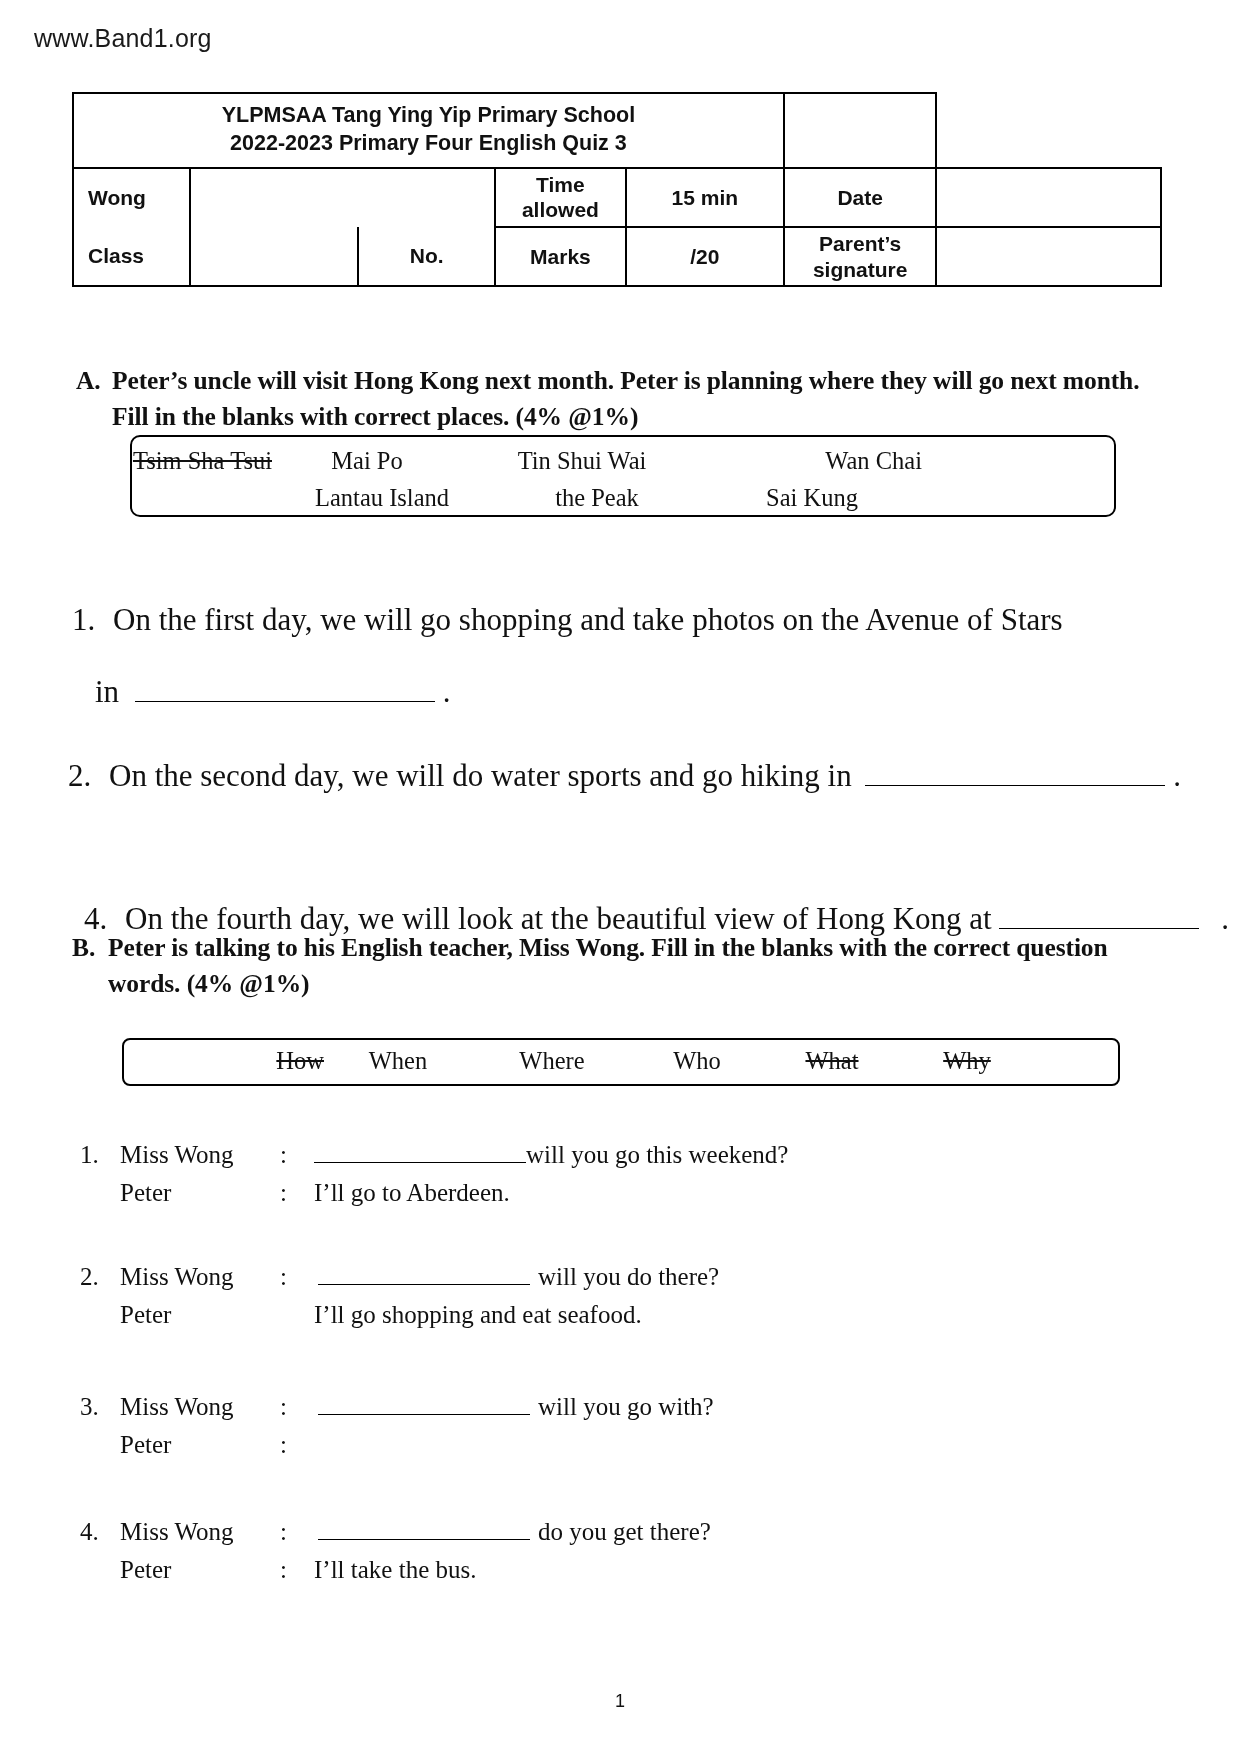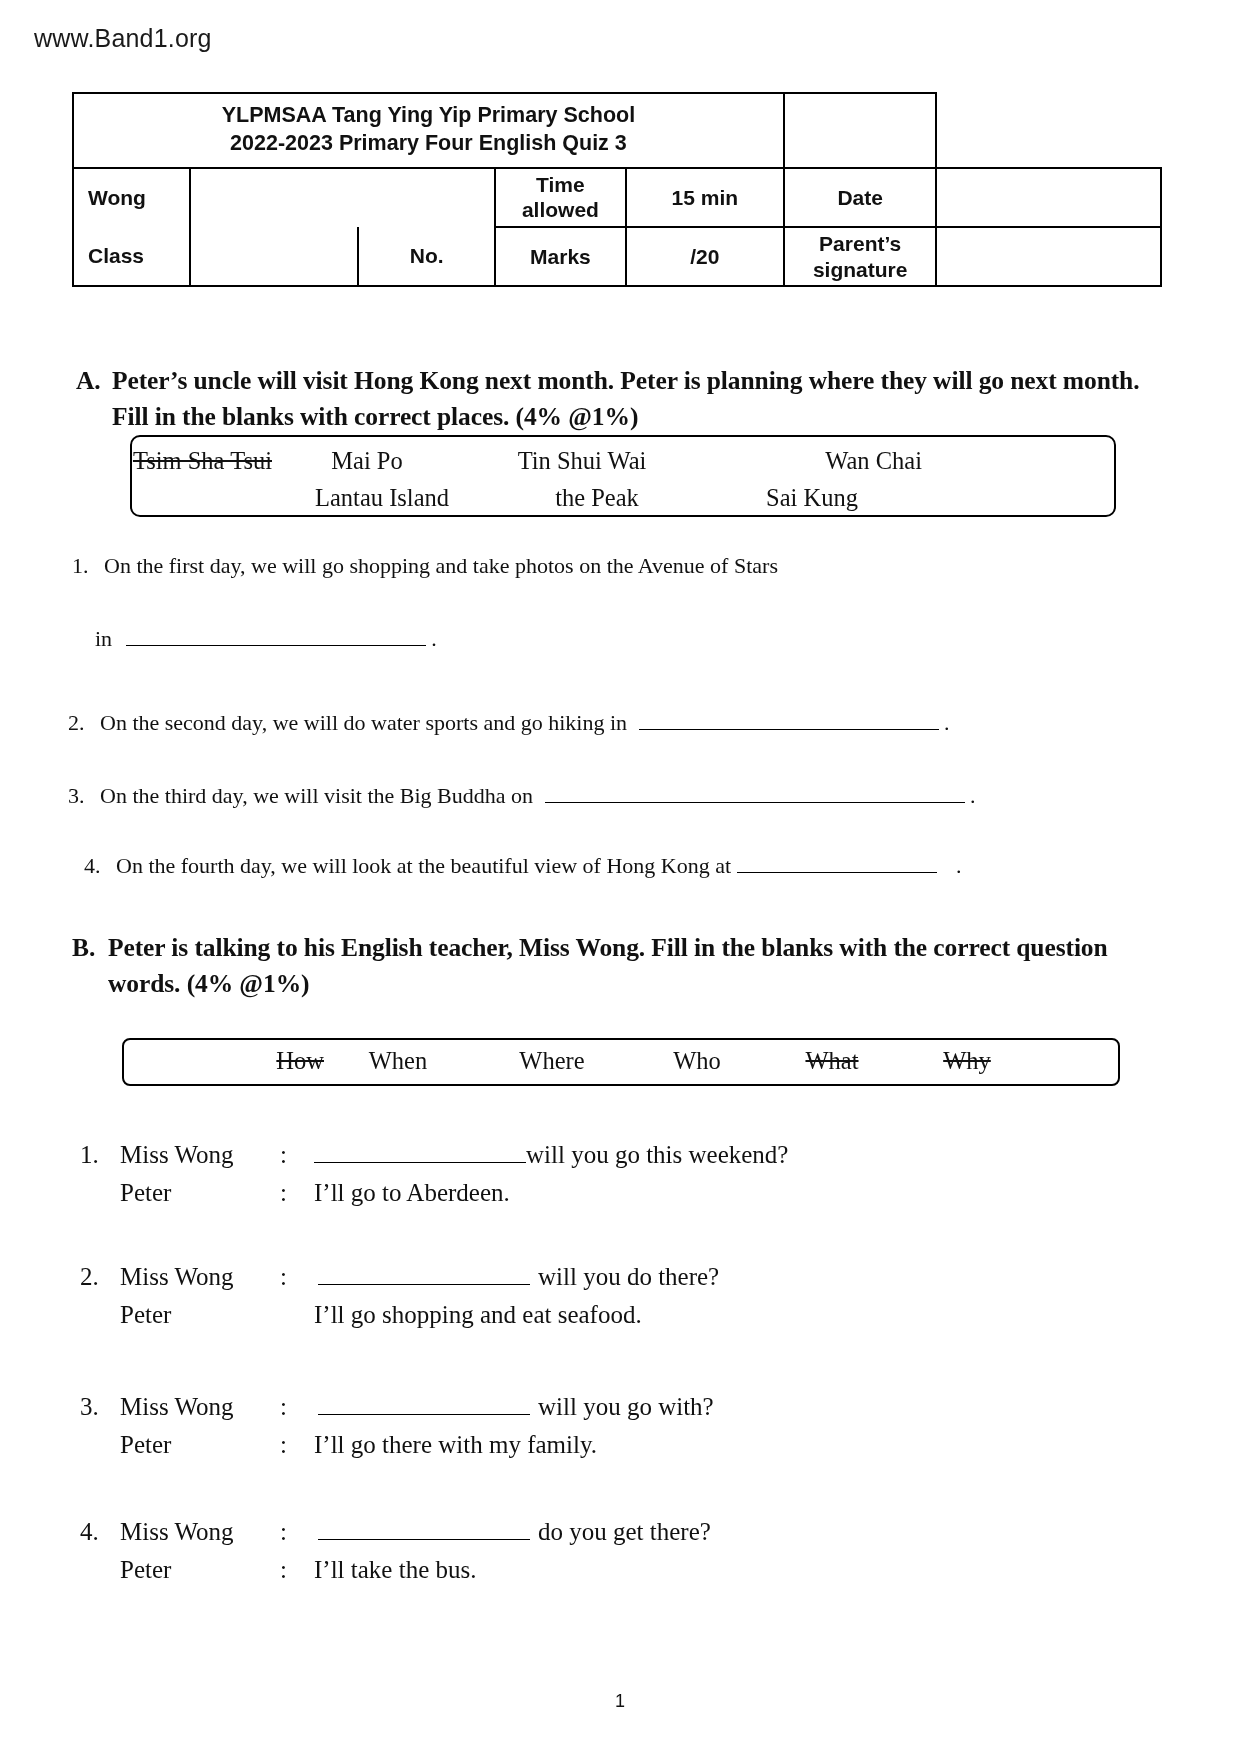--- a/index.html
+++ b/index.html
@@ -97,23 +97,24 @@
   }
   .wordrow {
     display: flex;
     font-size: 24.5px;
     line-height: 1.25;
   }
   .wordrow span { display: inline-block; }
 
   .qline {
     position: absolute;
-    font-size: 22px;
+    font-size: 31px;
     line-height: 1.35;
     white-space: nowrap;
+    margin-top: 48px;
   }
   .blank-line {
     display: inline-block;
     border-bottom: 1.8px solid #000;
     height: 22px;
     vertical-align: baseline;
   }
 
   
   .dlg {
@@ -206,26 +207,20 @@
     <span>.</span>
   </div>
 
   <div class="qline" style="top:707px; left:68px;">
     <span>2.</span>
     <span style="margin-left:10px;">On the second day, we will do water sports and go hiking in</span>
     <span class="blank-line" style="width:300px; margin-left:6px;"></span>
     <span>.</span>
   </div>
 
-  <div class="qline" style="top:780px; left:68px;">
-    <span>3.</span>
-    <span style="margin-left:10px;">On the third day, we will visit the Big Buddha on</span>
-    <span class="blank-line" style="width:420px; margin-left:6px;"></span>
-    <span>.</span>
-  </div>
 
   <div class="qline" style="top:850px; left:84px;">
     <span>4.</span>
     <span style="margin-left:10px;">On the fourth day, we will look at the beautiful view of Hong Kong at</span>
     <span class="blank-line" style="width:200px;"></span>
     <span style="margin-left:14px;">.</span>
   </div>
 
   <div class="sec-head" style="top:930px; left:72px; width:1100px;">
     <span class="ltr">B.</span>
@@ -280,21 +275,20 @@
       <span class="num">3.</span>
       <span class="spk">Miss Wong</span>
       <span class="col">:</span>
       <span class="blank-line" style="width:212px; margin-left:14px;"></span>
       <span style="margin-left:8px;">will you go with?</span>
     </div>
     <div class="row" style="margin-top:4px;">
       <span class="num"></span>
       <span class="spk">Peter</span>
       <span class="col">:</span>
-      <span style="margin-left:10px;">I’ll go there with my family.</span>
     </div>
   </div>
 
   <div class="dlg" style="top:1515px; left:80px;">
     <div class="row">
       <span class="num">4.</span>
       <span class="spk">Miss Wong</span>
       <span class="col">:</span>
       <span class="blank-line" style="width:212px; margin-left:14px;"></span>
       <span style="margin-left:8px;">do you get there?</span>

